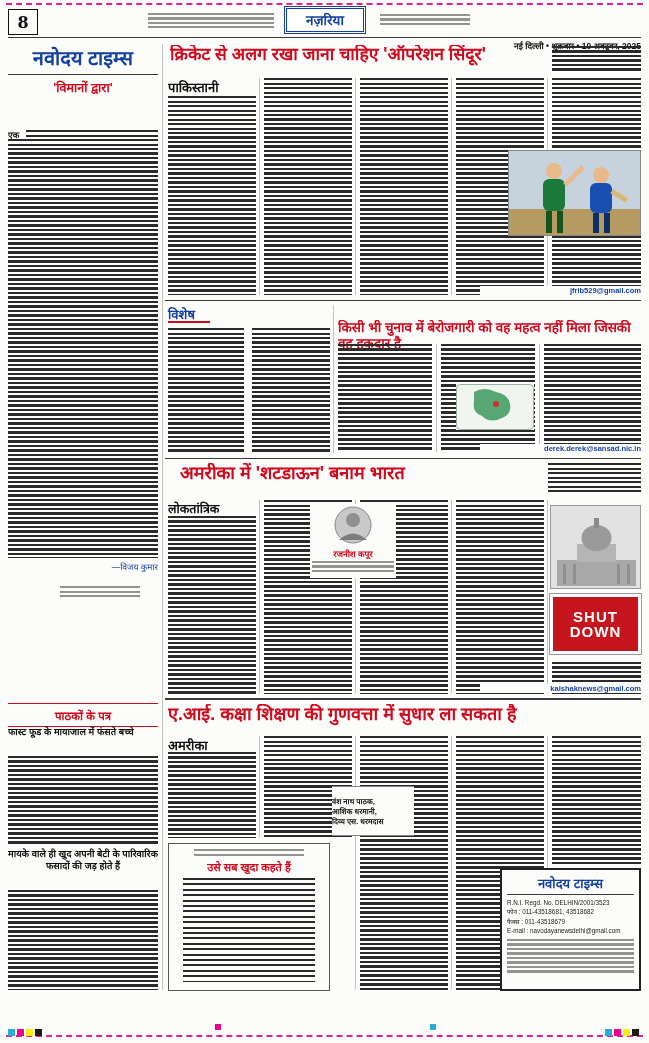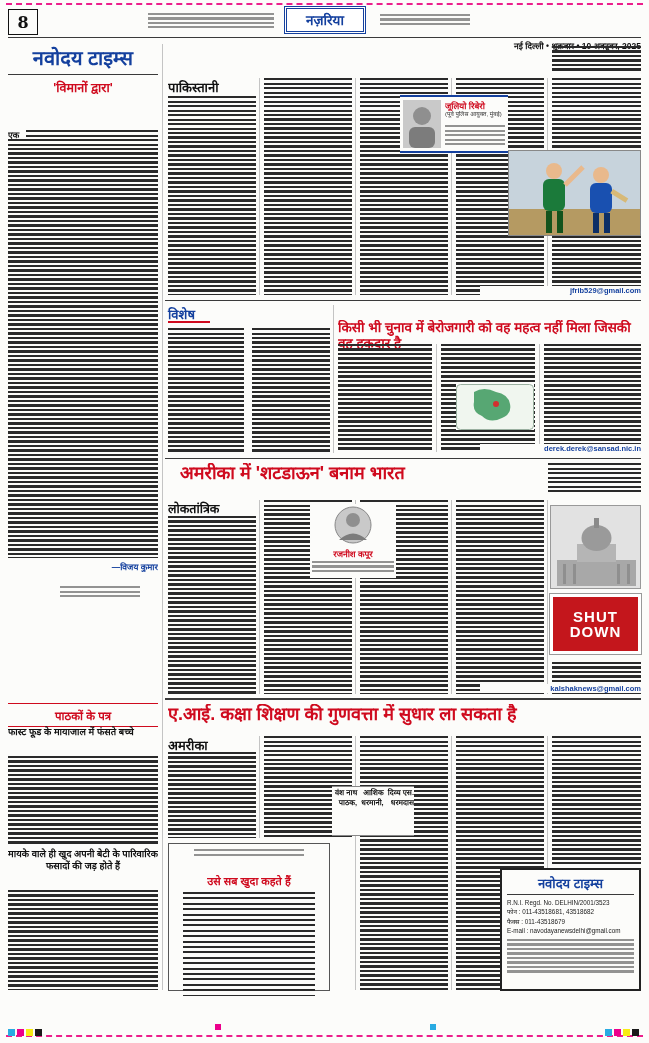--- a/index.html
+++ b/index.html
@@ -57,58 +57,47 @@
 
   <div class="abs colrule" style="left:162px;top:44px;width:1px;height:946px"></div>
 
   <div class="abs" style="left:8px;top:44px;width:150px;text-align:center;font-size:20px;font-weight:bold;color:#14409e;white-space:nowrap;overflow:hidden">नवोदय टाइम्स</div>
   <div class="abs rule" style="left:8px;top:74px;width:150px;height:1px"></div>
 
   <div class="abs" style="left:8px;top:79px;width:150px;text-align:center;font-size:12.5px;font-weight:bold;color:#cf0a1e;overflow:hidden;white-space:nowrap">'विमानों द्वारा'</div>
 
   <div class="abs tx" style="left:8px;top:130px;width:150px;height:428px"></div>
   <div class="abs leadword" style="left:8px;top:129px;width:18px;height:10px;font-size:8.5px">एक</div>
-  <div class="abs" style="left:58px;top:561px;width:100px;text-align:right;font-size:8.5px;font-weight:bold;color:#14409e;background:#fcfcfa;white-space:nowrap;overflow:hidden">—विजय कुमार</div>
+  <div class="abs" style="left:58px;top:561px;width:100px;text-align:right;font-size:8.5px;font-weight:normal;color:#14409e;background:#fcfcfa;white-space:nowrap;overflow:hidden">—विजय कुमार</div>
 
   <div class="abs tx lt" style="left:60px;top:586px;width:80px;height:13px"></div>
 
   <div class="abs" style="left:8px;top:703px;width:150px;border-top:1px solid #cf0a1e;border-bottom:1px solid #cf0a1e;padding:2px 0;text-align:center">
     <span style="color:#cf0a1e;font-weight:bold;font-size:11.5px">पाठकों के पत्र</span>
   </div>
   <div class="abs" style="left:8px;top:726px;width:150px;height:26px;text-align:left;font-size:9.5px;font-weight:bold;color:#111;line-height:1.3;overflow:hidden">फास्ट फूड के मायाजाल में फंसते बच्चे</div>
   <div class="abs tx" style="left:8px;top:756px;width:150px;height:88px"></div>
   <div class="abs" style="left:8px;top:848px;width:150px;height:38px;text-align:center;font-size:9.5px;font-weight:bold;color:#111;line-height:1.3;overflow:hidden">मायके वाले ही खुद अपनी बेटी के पारिवारिक फसादों की जड़ होते हैं</div>
   <div class="abs tx" style="left:8px;top:890px;width:150px;height:100px"></div>
 
+  <div class="abs hl" style="left:170px;top:45px;width:375px;height:26px;font-size:17.5px">क्रिकेट से अलग रखा जाना चाहिए 'ऑपरेशन सिंदूर'</div>
   <div class="abs tx" style="left:552px;top:46px;width:89px;height:26px"></div>
 
   <div class="abs tx" style="left:168px;top:96px;width:88px;height:199px"></div>
   <div class="abs tx" style="left:264px;top:78px;width:88px;height:217px"></div>
   <div class="abs tx" style="left:360px;top:78px;width:88px;height:217px"></div>
   <div class="abs tx" style="left:456px;top:78px;width:88px;height:217px"></div>
   <div class="abs tx" style="left:552px;top:78px;width:89px;height:217px"></div>
   <div class="abs colrule" style="left:259px;top:78px;width:1px;height:217px"></div>
   <div class="abs colrule" style="left:355px;top:78px;width:1px;height:217px"></div>
   <div class="abs colrule" style="left:451px;top:78px;width:1px;height:217px"></div>
   <div class="abs colrule" style="left:547px;top:78px;width:1px;height:217px"></div>
 
   <div class="abs leadword" style="left:168px;top:78px;width:88px;height:16px;font-size:13px">पाकिस्तानी</div>
 
-  <div class="abs insert" style="left:400px;top:95px;width:108px;height:58px;border-top:2px solid #14409e;border-bottom:2px solid #14409e;display:flex;gap:4px;padding:3px">
-    <svg width="38" height="48">
-      <rect width="38" height="48" fill="#c9c9c9"></rect>
-        <circle cx="19" cy="16" r="9" fill="#8f8f8f"></circle>
-        <rect x="6" y="27" width="26" height="21" rx="6" fill="#7c7c7c"></rect>
-    </svg>
-    <div style="flex:1;overflow:hidden">
-      <div class="authname">जूलियो रिबेरो</div>
-      <div class="tinycap" style="height:14px">(पूर्व पुलिस आयुक्त, मुंबई)</div>
-      <div class="tx lt" style="height:24px"></div>
-    </div>
-  </div>
 
   <div class="abs" style="left:508px;top:150px;width:133px;height:86px;border:1px solid #888;overflow:hidden">
     <svg width="133" height="86" viewBox="0 0 133 86">
       <rect width="133" height="86" fill="#c7d3dc"></rect>
       <rect y="58" width="133" height="28" fill="#b59a62"></rect>
       <circle cx="45" cy="20" r="8" fill="#e9b98c"></circle>
       <rect x="34" y="28" width="22" height="32" rx="6" fill="#1b7a3a"></rect>
       <rect x="37" y="60" width="6" height="22" fill="#14531c"></rect>
       <rect x="48" y="60" width="6" height="22" fill="#14531c"></rect>
       <line x1="56" y1="34" x2="74" y2="16" stroke="#e9b98c" stroke-width="5"></line>
@@ -205,29 +194,29 @@
   <div class="abs tx" style="left:360px;top:736px;width:88px;height:254px"></div>
   <div class="abs tx" style="left:456px;top:736px;width:88px;height:254px"></div>
   <div class="abs tx" style="left:552px;top:736px;width:89px;height:128px"></div>
   <div class="abs colrule" style="left:259px;top:736px;width:1px;height:102px"></div>
   <div class="abs colrule" style="left:355px;top:736px;width:1px;height:254px"></div>
   <div class="abs colrule" style="left:451px;top:736px;width:1px;height:254px"></div>
   <div class="abs colrule" style="left:547px;top:736px;width:1px;height:254px"></div>
 
   <div class="abs leadword" style="left:168px;top:736px;width:88px;height:16px;font-size:13px">अमरीका</div>
 
-  <div class="abs insert" style="left:332px;top:786px;width:82px;height:50px;border-top:1px solid #888;border-bottom:1px solid #888;display:flex;flex-direction:row;justify-content:center;text-align:right">
+  <div class="abs insert" style="left:332px;top:786px;width:82px;height:50px;border-top:1px solid #888;border-bottom:1px solid #888;display:flex;flex-direction:column;justify-content:center;text-align:left">
     <span style="font-size:7.5px;font-weight:bold;color:#111">वंश नाथ पाठक,</span>
     <span style="font-size:7.5px;font-weight:bold;color:#111">आशिक धरमानी,</span>
     <span style="font-size:7.5px;font-weight:bold;color:#111">दिव्य एस. धरमदास</span>
   </div>
 
   <div class="abs" style="left:168px;top:843px;width:162px;height:148px;border:1px solid #555;background:#fcfcfa;padding:5px 8px;text-align:center">
     <div class="tx lt" style="width:110px;height:7px;margin:0 auto"></div>
-    <div style="color:#cf0a1e;font-weight:bold;font-size:11px;margin:17px 0 4px;overflow:hidden;white-space:nowrap">उसे सब खुदा कहते हैं</div>
+    <div style="color:#cf0a1e;font-weight:bold;font-size:11px;margin:3px 0 4px;overflow:hidden;white-space:nowrap">उसे सब खुदा कहते हैं</div>
     <div class="tx ctr" style="width:132px;height:104px;margin:0 auto"></div>
   </div>
 
   <div class="abs" style="left:500px;top:868px;width:141px;height:123px;border:2px solid #222;background:#fcfcfa;padding:4px 5px">
     <div style="color:#14409e;font-weight:bold;font-size:13px;text-align:center;overflow:hidden;white-space:nowrap">नवोदय टाइम्स</div>
     <div class="rule" style="height:1px;margin:2px 0 3px"></div>
     <div style="font-size:6.3px;color:#222;line-height:1.5;overflow:hidden;white-space:nowrap">R.N.I. Regd. No. DELHIN/2001/3523</div>
     <div style="font-size:6.3px;color:#222;line-height:1.5;overflow:hidden;white-space:nowrap">फोन : 011-43518681, 43518682</div>
     <div style="font-size:6.3px;color:#222;line-height:1.5;overflow:hidden;white-space:nowrap">फैक्स : 011-43518679</div>
     <div style="font-size:6.3px;color:#222;line-height:1.5;overflow:hidden;white-space:nowrap">E-mail : navodayanewsdelhi@gmail.com</div>

